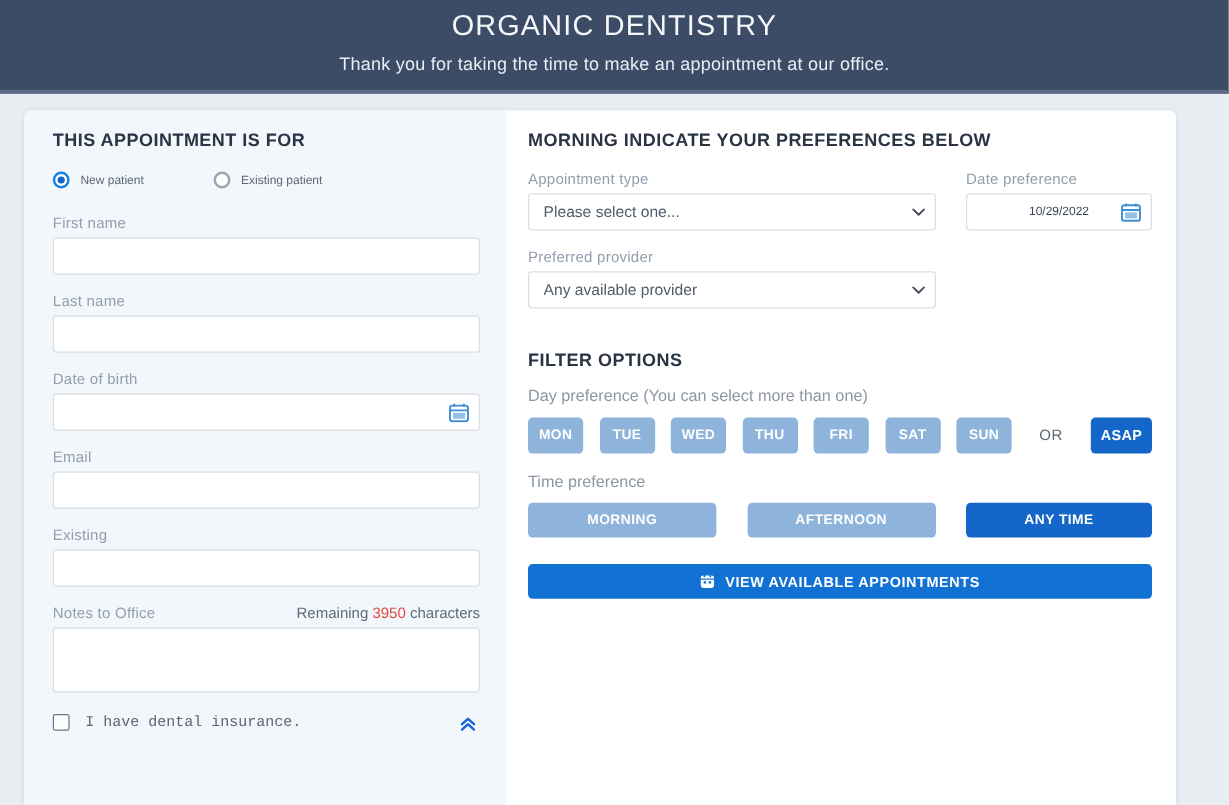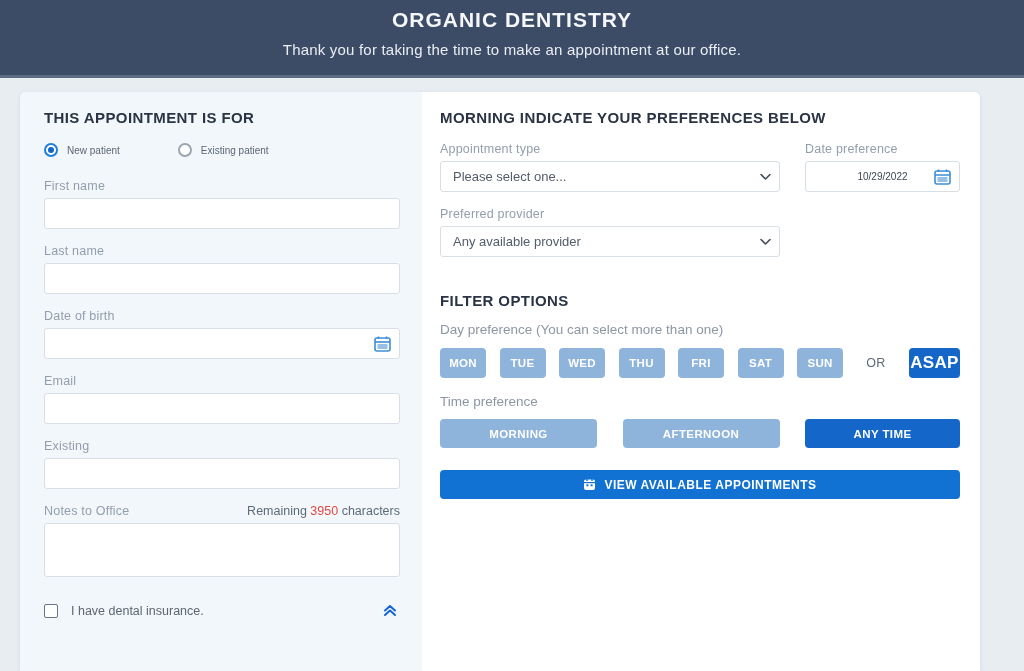--- a/index.html
+++ b/index.html
@@ -12,22 +12,22 @@
   
   .site-header {
     height: 78px;
     background: #3d4c66;
     border-bottom: 3px solid #5d6b85;
     text-align: center;
     color: #fff;
     padding-top: 8px;
   }
   .site-title {
-    font-size: 21px;
-    font-weight: 700;
+    font-size: 24px;
+    font-weight: 400;
     letter-spacing: 1px;
     color: #f5f7fa;
   }
   .site-subtitle {
     margin-top: 9px;
     font-size: 15px;
     font-weight: 400;
     color: #e9edf4;
     letter-spacing: 0.2px;
   }
@@ -114,23 +114,24 @@
     cursor: pointer;
     padding: 0;
     line-height: 0;
   }
   .notes-head { display: flex; justify-content: space-between; align-items: baseline; margin-bottom: 5px; }
   .remaining-text { font-size: 12.5px; color: #5f6a78; }
   .remaining-count { color: #e04a45; }
   textarea.text-input { height: 54px; resize: none; padding-top: 6px; }
   
   .checkbox-row {
-    margin-top: 25px;
+    margin-top: 18px;
     display: flex;
-    align-items: flex-end;
+    align-items: flex-start;
+    font-family: Liberation Mono, monospace;
   }
   .checkbox-box {
     width: 14px; height: 14px;
     border: 1.5px solid #6b7585;
     border-radius: 2px;
     background: #fdfefe;
     margin-right: 13px;
     cursor: pointer;
     flex-shrink: 0;
   }
@@ -200,21 +201,21 @@
     letter-spacing: 0.5px;
   }
   .asap-btn {
     margin-left: auto;
     width: 51px; height: 30px;
     border: none;
     border-radius: 4px;
     background: #1467c8;
     color: #fff;
     font-family: inherit;
-    font-size: 17px;
+    font-size: 12px;
     font-weight: 700;
     letter-spacing: 0.3px;
     cursor: pointer;
   }
   .time-pref-label { margin-top: 16px; font-size: 13.5px; color: #8d96a3; }
   .time-row {
     margin-top: 10px;
     display: flex;
     justify-content: space-between;
   }

